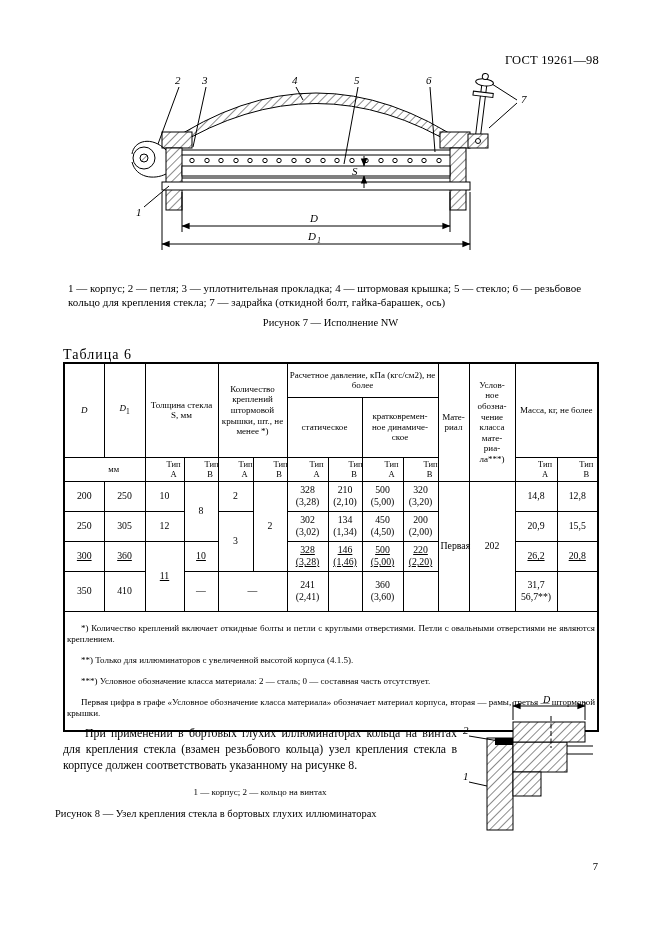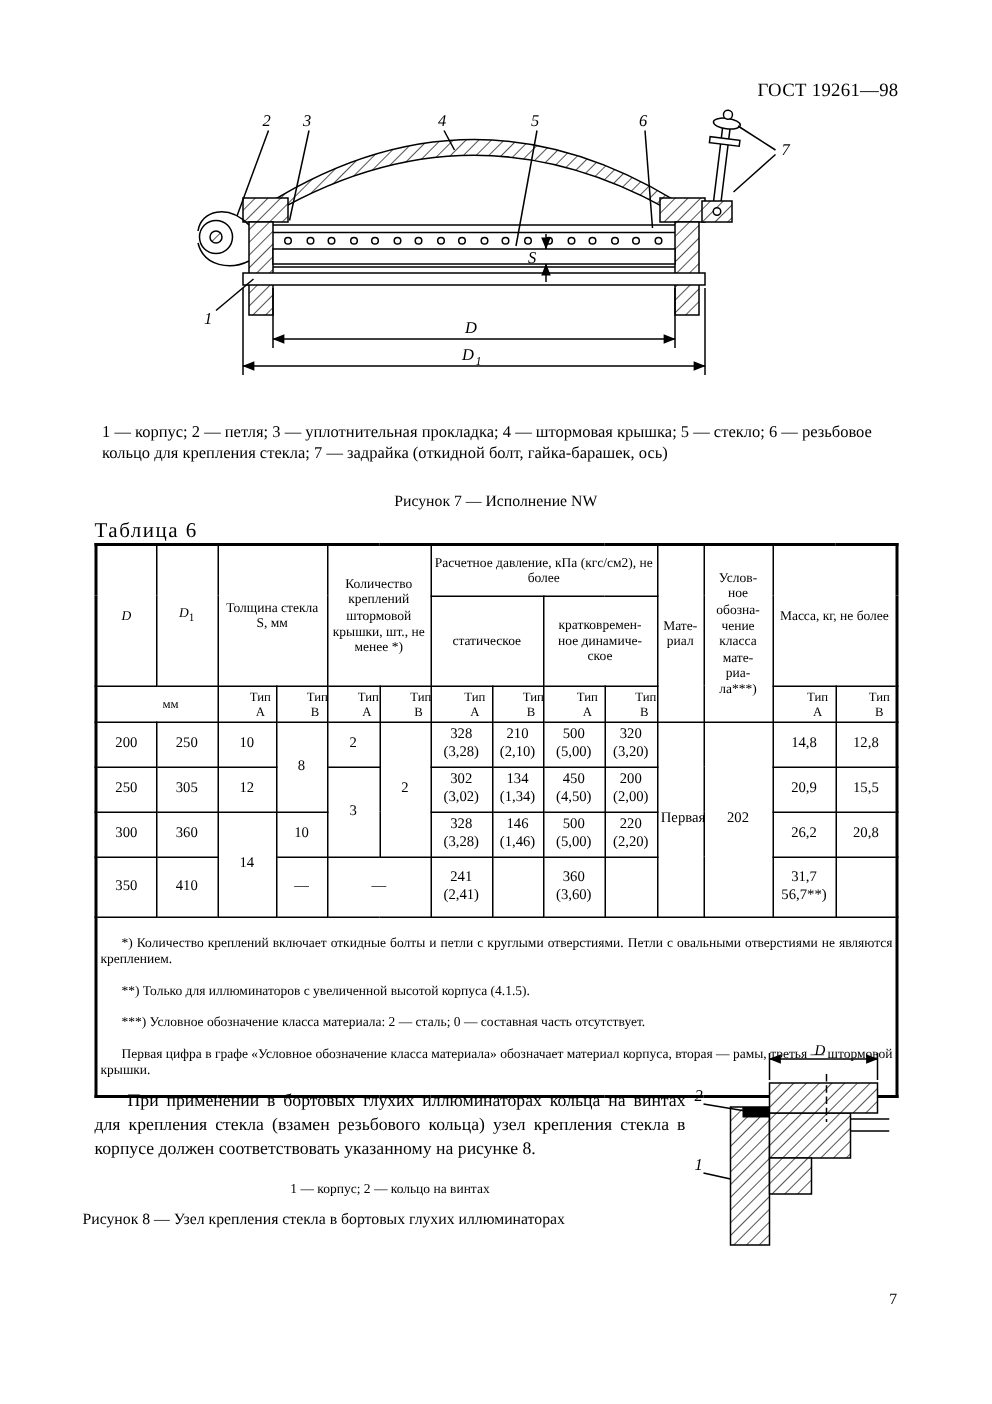--- a/index.html
+++ b/index.html
@@ -3,30 +3,30 @@
 <meta charset="utf-8">
 <style>
   html,body{margin:0;padding:0;}
   body{width:661px;height:936px;background:#fff;color:#000;
        font-family:"Liberation Serif",serif;position:relative;overflow:hidden;}
   svg{font-family:"Liberation Serif",serif;}
   .gost-header{position:absolute;top:53px;right:62px;font-weight:normal;font-size:12.5px;letter-spacing:.2px;}
   .fig7-svg{position:absolute;left:96px;top:70px;}
   .fig7-legend{position:absolute;left:68px;top:281px;width:526px;text-align:left;
                font-size:11px;line-height:1.3;}
-  .fig7-caption{position:absolute;left:0;top:317px;width:661px;text-align:center;font-size:10.5px;margin-top:12px;}
+  .fig7-caption{position:absolute;left:0;top:317px;width:661px;text-align:center;font-size:10.5px;}
   .table-title{position:absolute;left:63px;top:347px;font-size:14px;letter-spacing:1px;}
   table.t6{position:absolute;left:63px;top:362px;width:534px;border-collapse:collapse;
            table-layout:fixed;border:2px solid #000;}
   table.t6 td{border:1px solid #000;text-align:center;vertical-align:middle;
               font-size:9px;line-height:1.18;padding:1px 2px;white-space:pre-line;}
   tr.hd1{height:34px;} tr.hd2{height:60px;} tr.hd3{height:24px;}
   tr.hd3 td{font-size:8.5px;padding-left:20px;}
   tr.dr td{font-size:9.8px;}
-  tr.dr1{height:30px;} tr.dr2{height:30px;} tr.dr3{height:30px;} tr.dr4{height:40px;}
+  tr.dr1{height:30px;} tr.dr2{height:30px;} tr.dr3{height:30px;text-decoration:underline;} tr.dr4{height:40px;}
   .ital{font-style:italic;}
   td.fnotes{text-align:left;font-size:9.5px;line-height:1.32;padding:3px 8px 5px 8px;white-space:normal;}
   td.fnotes p{margin:0;text-indent:14px;text-align:justify;}
   .bottom-para{position:absolute;left:63px;top:694px;width:394px;font-size:11.8px;
                line-height:1.34;text-align:justify;margin-top:32px;}
   .bottom-para .para{text-indent:22px;}
   .fig8-svg{position:absolute;left:455px;top:694px;}
   .fig8-legend{position:absolute;left:63px;top:787px;width:394px;text-align:center;font-size:9px;}
   .fig8-caption{position:absolute;left:55px;top:808px;width:410px;font-size:10.5px;}
   .page-num{position:absolute;top:861px;right:63px;font-size:10.5px;}
@@ -239,21 +239,21 @@
     <td>450
 (4,50)</td>
     <td>200
 (2,00)</td>
     <td>20,9</td>
     <td>15,5</td>
   </tr>
   <tr class="dr dr3">
     <td>300</td>
     <td>360</td>
-    <td rowspan="2">14</td>
+    <td rowspan="2">11</td>
     <td>10</td>
     <td>328
 (3,28)</td>
     <td>146
 (1,46)</td>
     <td>500
 (5,00)</td>
     <td>220
 (2,20)</td>
     <td>26,2</td>

